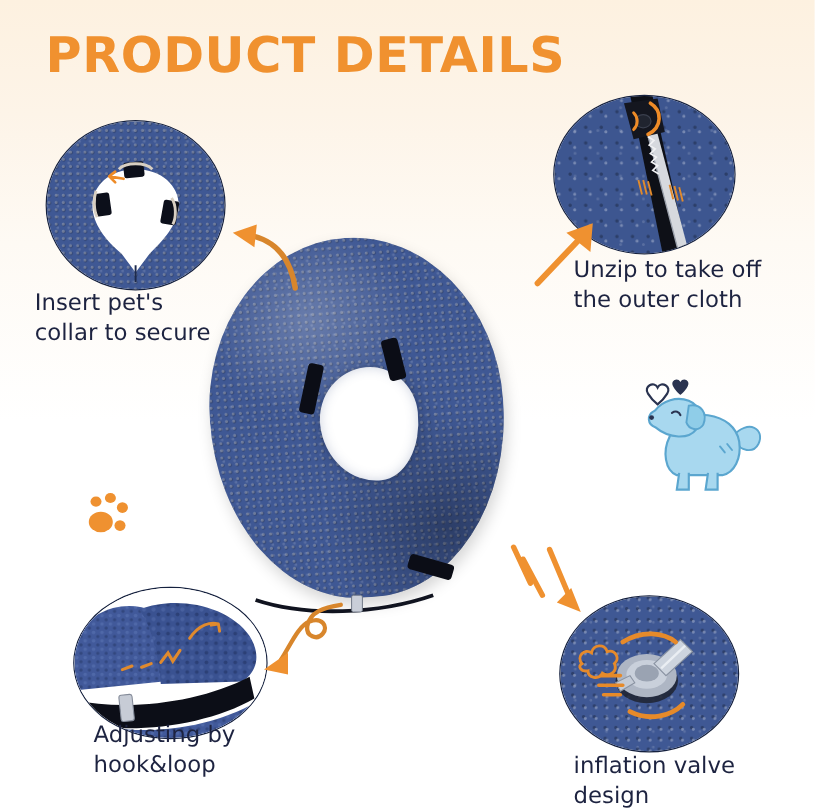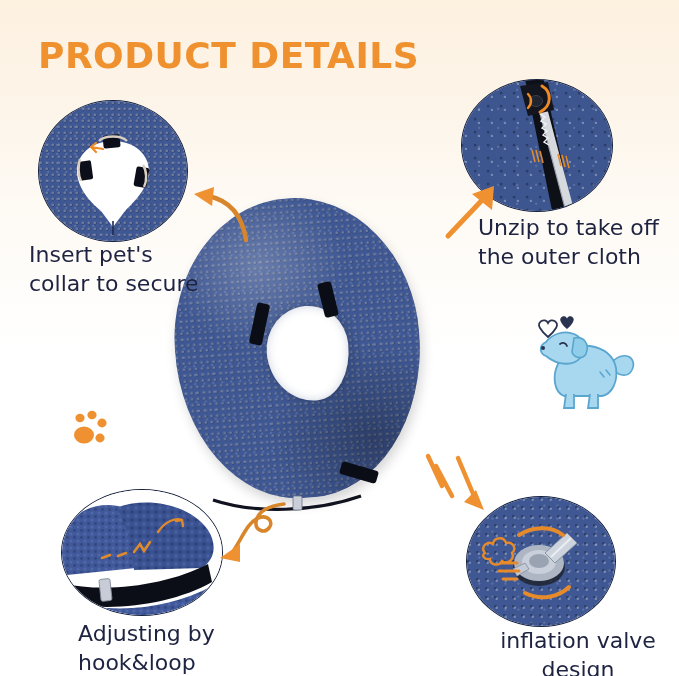--- a/index.html
+++ b/index.html
@@ -18,41 +18,40 @@
     height: 676px;
     background: linear-gradient(to bottom, #fdf1e0 0%, #fdf4e8 14%, #fefaf4 30%, #ffffff 52%, #ffffff 100%);
     overflow: hidden;
   }
 
   
   #page-title {
     position: absolute;
     left: 38px;
     top: 22px;
-    font-size: 36px;
+    font-size: 41px;
     font-weight: bold;
     letter-spacing: 0.5px;
     color: #f0912f;
     font-family: "DejaVu Sans", sans-serif;
     white-space: nowrap;
-    margin-top: 13px;
   }
 
   
   .callout { position: absolute; }
   .circle-frame {
     position: absolute;
     border-radius: 50%;
     border: 1.6px solid #15213f;
     overflow: hidden;
     background: #f7f3ec;
   }
   .caption {
     position: absolute;
-    font-size: 22px;
+    font-size: 19px;
     line-height: 1.33;
     color: #1d2340;
     font-family: "DejaVu Sans", sans-serif;
     white-space: pre-line;
   }
 
   
   .fabric {
     position: absolute;
     inset: 0;
@@ -222,21 +221,21 @@
 
         <rect x="38" y="89" width="11" height="22" rx="2" fill="#c7ccd6" stroke="#848b99" stroke-width="0.9" transform="rotate(-6 43 100)"></rect>
 
         <path d="M6 110 C 50 126, 110 118, 150 96 L 154 125 L 4 125 Z" fill="url(#fab2)"></path>
 
         <path d="M96 42 C 104 30, 114 28, 120 30 M120 30 l-6 1 M120 30 l1 6" stroke="#e08a2d" stroke-width="2.4" fill="none" stroke-linecap="round"></path>
         <path d="M72 62 l6 -8 l4 7 l6 -9" stroke="#e08a2d" stroke-width="2.6" fill="none" stroke-linecap="round"></path>
         <path d="M40 68 l8 -3 M56 66 l8 -3" stroke="#e08a2d" stroke-width="2.6" fill="none" stroke-linecap="round"></path>
       </svg>
     </div>
-    <div class="caption" style="left:78px;top:619px;width:210px;">Adjusting by
+    <div class="caption" style="left:78px;top:600px;width:210px;">Adjusting by
 hook&amp;loop</div>
   </div>
 
   <div class="callout">
     <div class="circle-frame" style="left:466px;top:496px;width:148px;height:129px;">
       <div class="fabric"></div>
       <svg width="148" height="129" viewBox="0 0 148 129" style="position:absolute;left:0;top:0;">
 
         <ellipse cx="72" cy="70" rx="26" ry="19" fill="#1e2330" opacity="0.85"></ellipse>
         <ellipse cx="72" cy="66" rx="25" ry="18" fill="#aeb6c4"></ellipse>
@@ -249,21 +248,21 @@
         <path d="M46 72 L 58 66 L 62 72 L 50 79 Z" fill="#c4cbd6" stroke="#8a93a2" stroke-width="0.9"></path>
 
         <path d="M52 38 C 68 28, 86 30, 96 38" stroke="#e68a2a" stroke-width="4" fill="none" stroke-linecap="round"></path>
         <path d="M58 96 C 74 104, 92 100, 102 90" stroke="#e68a2a" stroke-width="4" fill="none" stroke-linecap="round"></path>
 
         <path d="M18 56 c -5 -6 2 -13 8 -9 c 1 -7 11 -8 13 -1 c 7 -2 11 6 6 10 c 3 6 -4 12 -10 8
                  c -3 6 -12 4 -12 -2 c -6 1 -9 -4 -5 -6 Z" fill="none" stroke="#e68a2a" stroke-width="2.4"></path>
         <path d="M34 66 h16 M32 74 h20 M36 82 h14" stroke="#e68a2a" stroke-width="3" stroke-linecap="round"></path>
       </svg>
     </div>
-    <div class="caption" style="left:478px;top:626px;width:200px;text-align:center;">inflation valve
+    <div class="caption" style="left:478px;top:626px;width:200px;">inflation valve
 design</div>
   </div>
 
   <svg class="arrow" style="left:186px;top:184px;" width="72" height="62" viewBox="0 0 72 62">
     <path d="M60 56 C 56 30, 42 16, 22 12" stroke="#d8862c" stroke-width="4.5" fill="none" stroke-linecap="round"></path>
     <path d="M8 10 L 28 3 L 26 22 Z" fill="#ef9130"></path>
   </svg>
 
   <svg class="arrow" style="left:442px;top:182px;" width="62" height="60" viewBox="0 0 62 60">
     <path d="M6 54 L 44 14" stroke="#ef9130" stroke-width="5" fill="none" stroke-linecap="round"></path>

